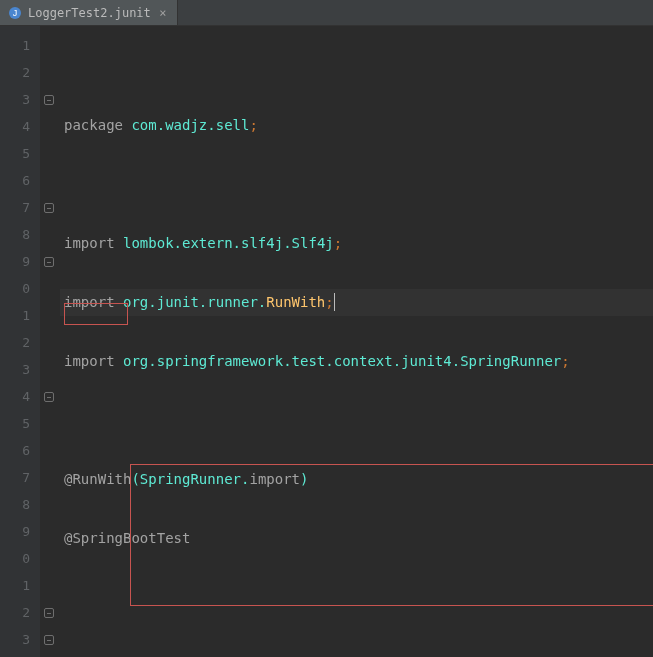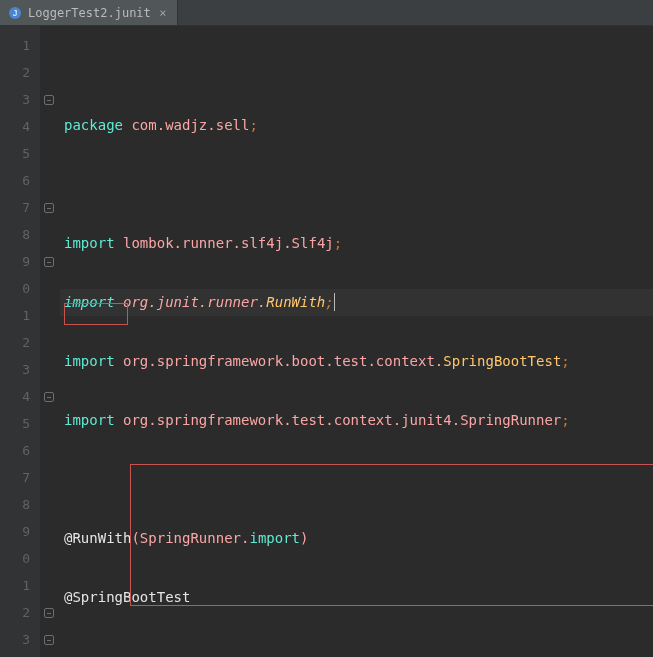--- a/index.html
+++ b/index.html
@@ -88,26 +88,25 @@
     position: relative;
     white-space: pre;
   }
   .code-line {
     height: 27px;
     line-height: 27px;
     padding-left: 4px;
   }
   .hl-line {
     background: #323232;
-    font-style: italic;
   }
   
-  .kw { color: #5eead4; }
-  .ann { color: #e5e5e5; }
-  .white { color: #fca5a5; }
+  .kw { color: #a3a3a3; }
+  .ann { color: #a3a3a3; }
+  .white { color: #5eead4; }
   .semi { color: #cc7832; }
   .yellow { color: #ffc66d; }
 
   .red-box {
     position: absolute;
     border: 1px solid #c75450;
     pointer-events: none;
   }
   .red-box.small {
     left: 4px;
@@ -216,23 +215,22 @@
         <span class="dash"></span>
       </div>
   </div>
 
   <div class="code-area">
     <div class="red-box small"></div>
     <div class="red-box large"></div>
 
     <div class="code-line"><span class="kw">package</span><span class="white"> com.wadjz.sell</span><span class="semi">;</span></div>
     <div class="code-line"></div>
-    <div class="code-line"><span class="kw">import</span><span class="white"> lombok.runner.slf4j.</span><span class="white">Slf4j</span><span class="semi">;</span></div>
+    <div class="code-line"><span class="kw">import</span><span class="white"> lombok.extern.slf4j.</span><span class="white">Slf4j</span><span class="semi">;</span></div>
     <div class="code-line hl-line"><span class="kw">import</span><span class="white"> org.junit.runner.</span><span class="yellow">RunWith</span><span class="semi">;</span><span class="cursor"></span></div>
-    <div class="code-line"><span class="kw">import</span><span class="white"> org.springframework.boot.test.context.</span><span class="yellow">SpringBootTest</span><span class="semi">;</span></div>
     <div class="code-line"><span class="kw">import</span><span class="white"> org.springframework.test.context.junit4.</span><span class="white">SpringRunner</span><span class="semi">;</span></div>
     <div class="code-line"></div>
     <div class="code-line"><span class="ann">@RunWith</span><span class="white">(SpringRunner.</span><span class="kw">import</span><span class="white">)</span></div>
     <div class="code-line"><span class="ann">@SpringBootTest</span></div>
     
     
     
     
     
     

